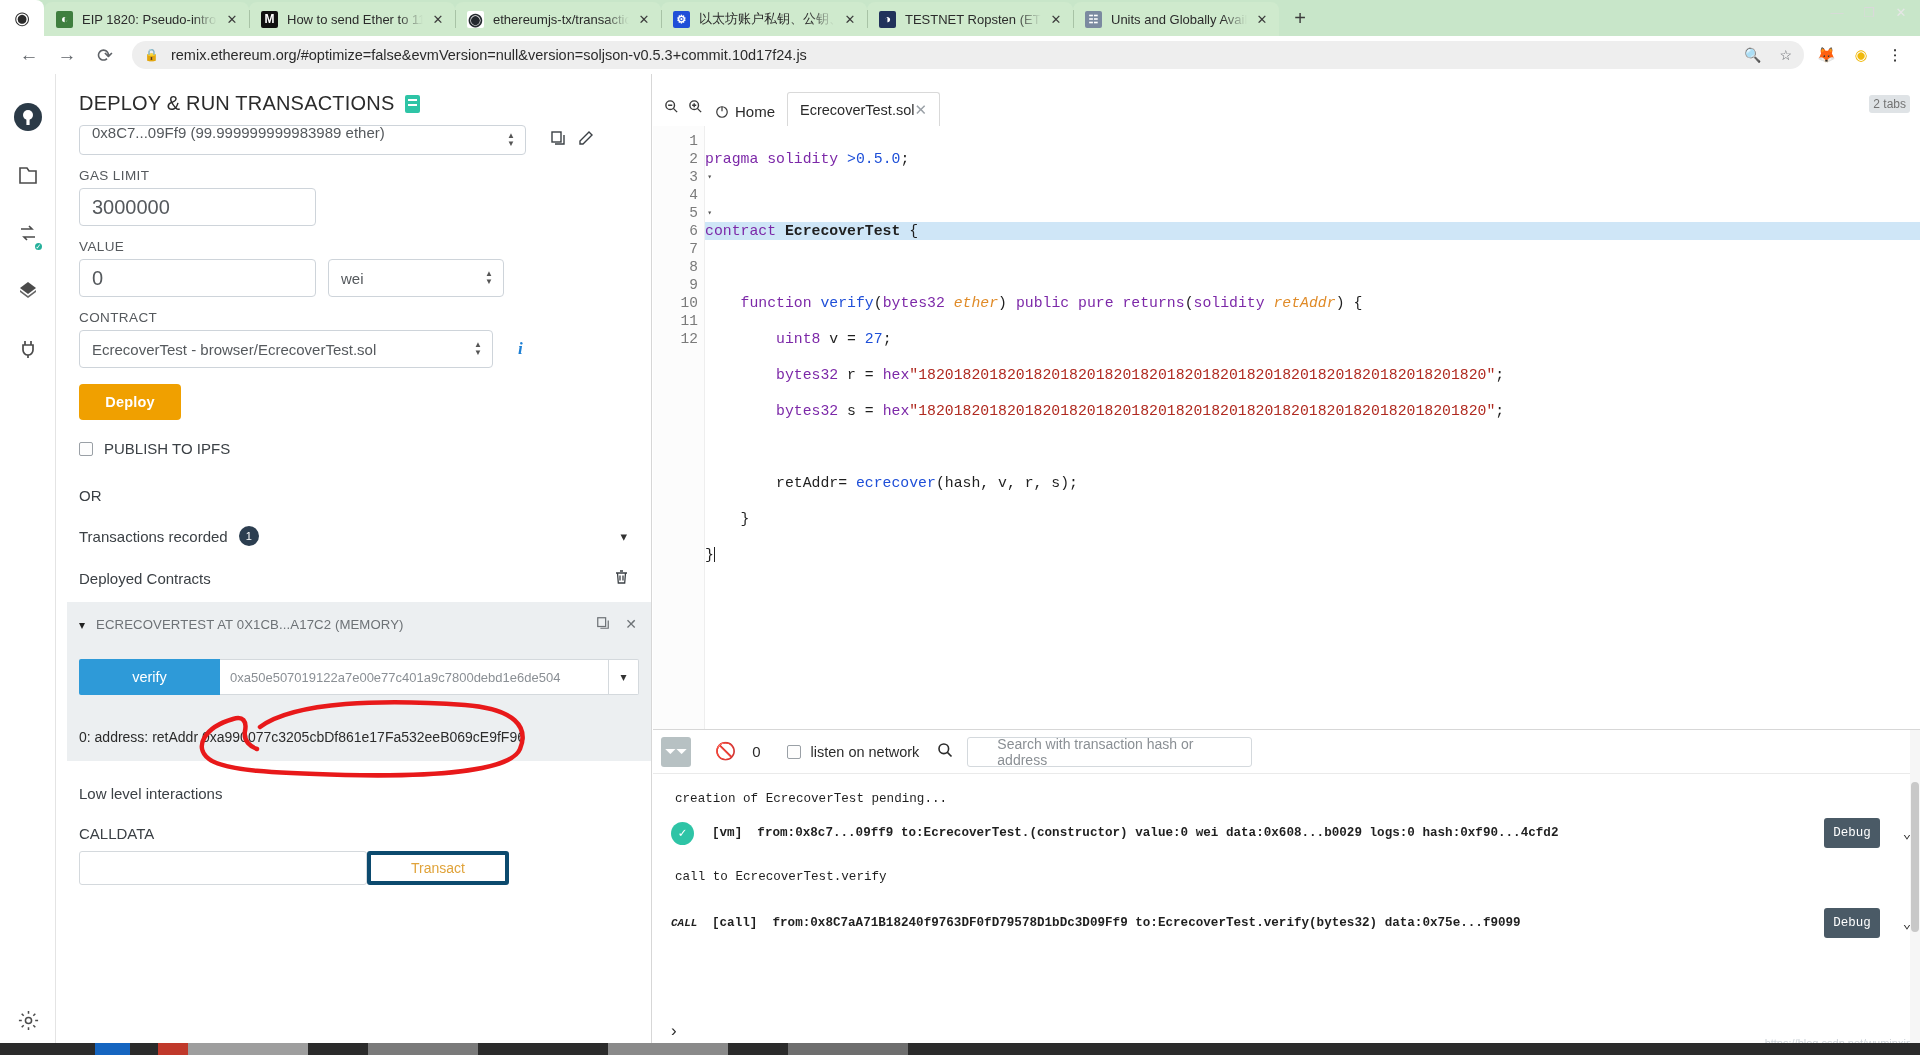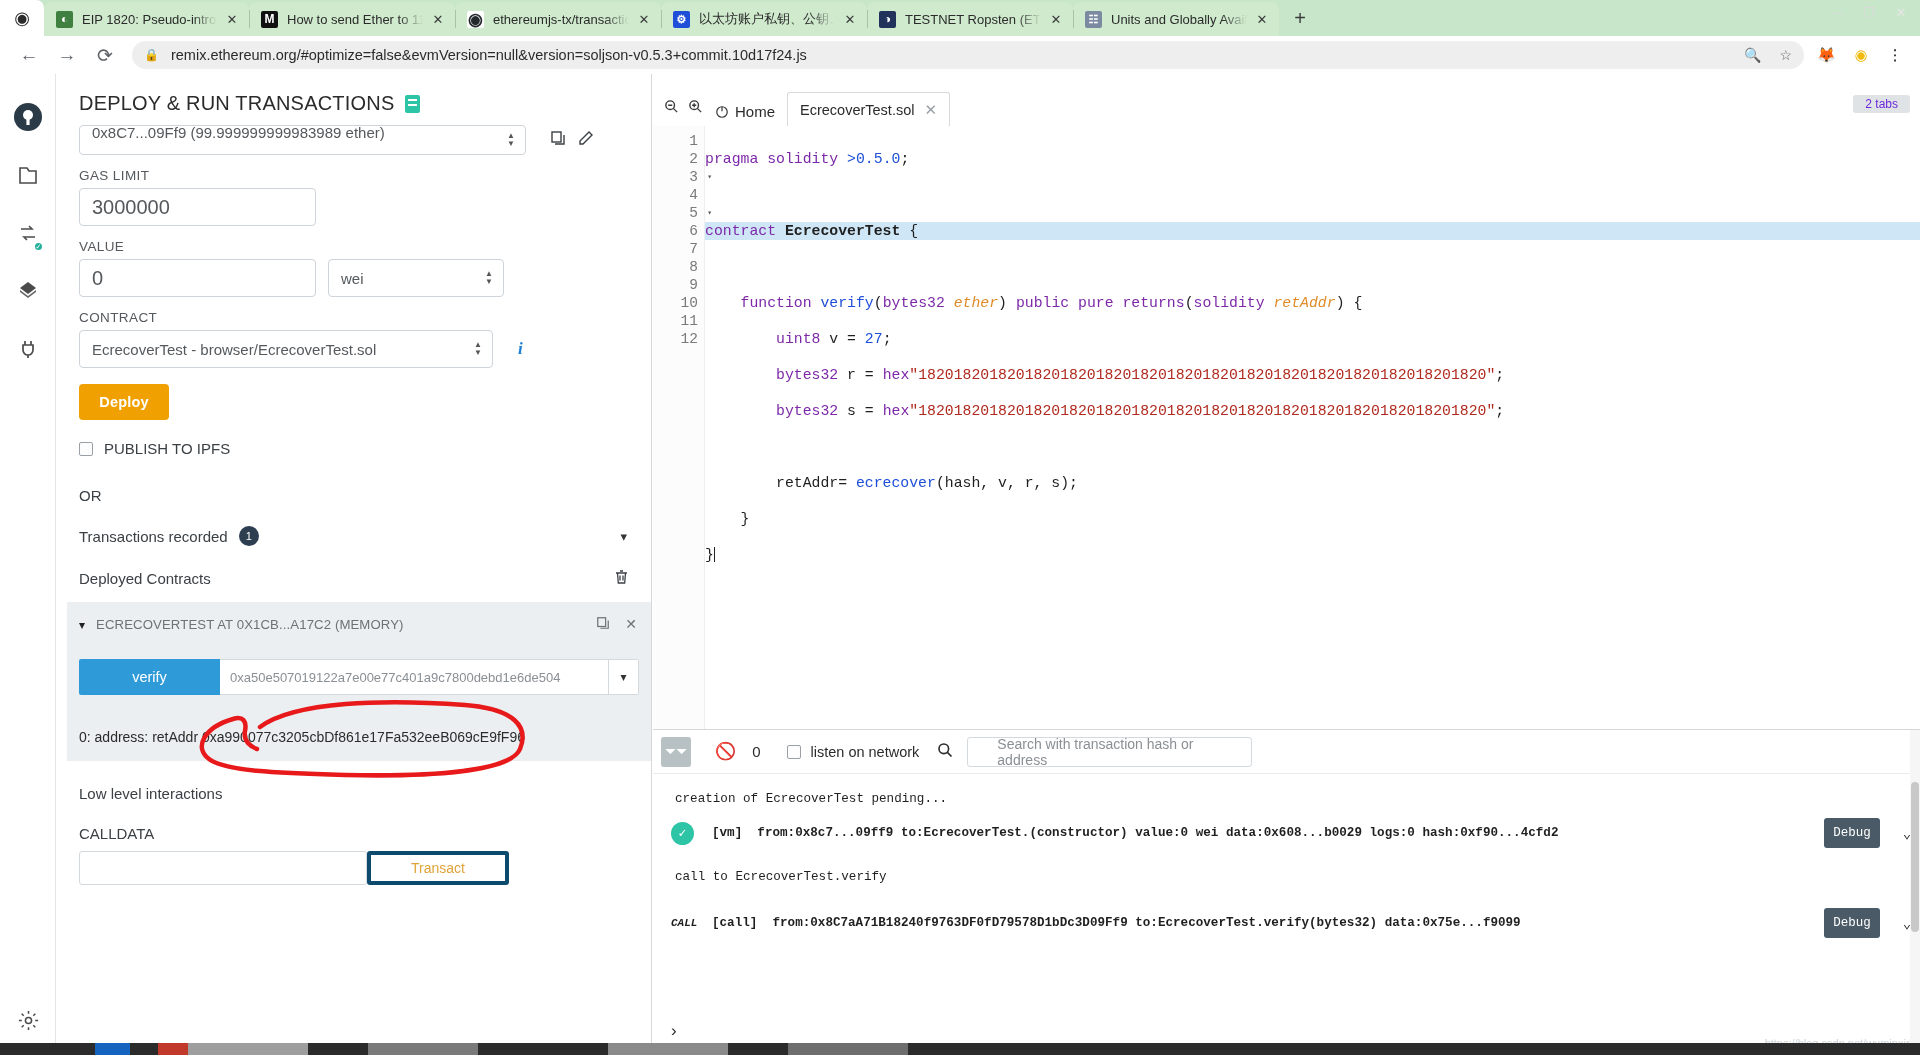--- a/index.html
+++ b/index.html
@@ -146,21 +146,21 @@
     background:#fff; display:flex; align-items:center; padding:0 32px 0 12px;
     font-size:15px; color:#55595d; white-space:nowrap; overflow:hidden;
   }
   .unit-sel { width:176px; }
   .contract-sel { width:414px; }
   .info-i {
     color:#1d7fd4; font-size:17px; font-weight:bold; font-style:italic;
     margin-left:13px; font-family:"Liberation Serif", serif;
   }
   .deploy-btn {
-    margin-top:16px; width:90px; height:36px; background:#f0a000; border:none;
+    margin-top:16px; width:102px; height:36px; background:#f0a000; border:none;
     border-radius:4px; color:#fff; font-size:14.5px; font-weight:bold;
     display:flex; align-items:center; justify-content:center; letter-spacing:.2px;
   }
   .ipfs-row { display:flex; align-items:center; gap:11px; margin-top:20px; }
   .cbox { width:14px; height:14px; border:1px solid #9aa0a6; background:#fdfdfd; border-radius:2px; }
   .ipfs-row .lbl { font-size:15px; color:#3b4045; }
   .or-row { font-size:15px; color:#3b4045; margin-top:30px; }
   .ataddr-row { display:flex; margin-top:14px; border:1px solid #d4d9dd; border-radius:4px; overflow:hidden; }
   .ataddr-btn {
     width:102px; height:36px; background:#7cb7e0; color:#fff; font-size:14.5px; font-weight:bold;
@@ -214,28 +214,28 @@
   
   .annot { position:absolute; pointer-events:none; }
 
   
   .editor-area { position:absolute; left:653px; top:12px; right:0; height:655px; background:#fff; }
   .ed-toolbar { height:40px; display:flex; align-items:flex-end; padding-left:6px; position:relative; }
   .zbtn { width:24px; height:34px; display:flex; align-items:center; justify-content:center;
           font-size:14px; color:#3a3a3a; margin-bottom:3px; }
   .home-tab { display:flex; align-items:center; gap:6px; padding:0 12px 6px 8px; font-size:15px; color:#2b2b2b; }
   .file-tab {
-    display:flex; align-items:center; gap:10px; height:34px; padding:0 12px;
+    display:flex; align-items:center; height:34px; padding:0 12px;
     border:1px solid #d9d9d9; border-bottom:none; border-radius:3px 3px 0 0;
     background:#fff; font-size:14.5px; color:#2b2b2b;
   }
   .file-tab .x { color:#9aa0a6; font-size:15px; }
   .tabcount {
-    position:absolute; right:10px; top:9px; background:#dfe3e6; color:#6d28d9;
-    font-size:12px; padding:2px 12px; border-radius:3px;
+    position:absolute; right:10px; top:9px; background:#dfe3e6; color:#737373;
+    font-size:12px; padding:2px 4px; border-radius:3px;
   }
   .code-wrap { position:absolute; left:0; top:40px; right:0; bottom:0; display:flex; }
   .gutter {
     width:52px; background:#fcfcfc; border-right:1px solid #eee;
     font-family:"Liberation Mono", monospace; font-size:14.5px; color:#7a7a7a;
     text-align:right; padding-top:6px;
   }
   .gutter .ln { height:18px; line-height:18px; padding-right:6px; position:relative; }
   .gutter .ln .fold { position:absolute; right:-8px; top:0; font-size:8px; color:#555; }
   .code {

